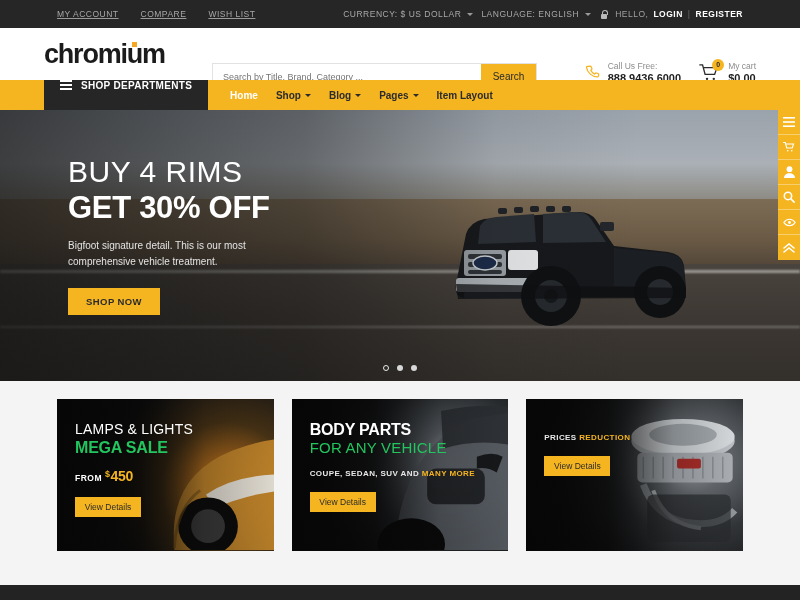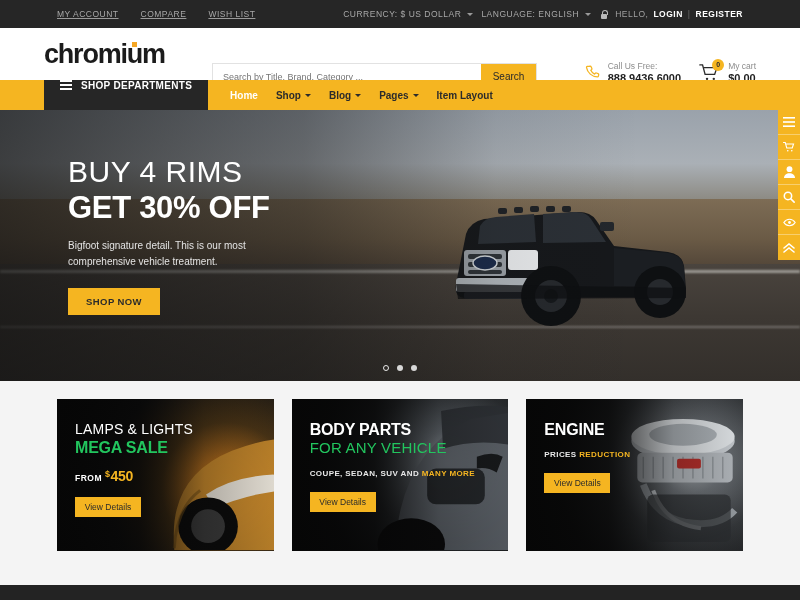--- a/index.html
+++ b/index.html
@@ -483,21 +483,20 @@
         <g stroke="#8f959a" stroke-width="1.4">
           <path d="M118 58v22M128 58v22M138 58v22M148 58v22M158 58v22M168 58v22M178 58v22M188 58v22M198 58v22"></path>
         </g>
         <rect x="152" y="60" width="24" height="10" rx="2" fill="#b8302c"></rect>
         <path d="M118 86 Q130 118 160 124 Q194 130 210 112" stroke="#9aa0a5" stroke-width="7" fill="none"></path>
         <path d="M128 92 Q140 126 176 130" stroke="#cfd4d8" stroke-width="4" fill="none"></path>
         <rect x="122" y="96" width="84" height="48" rx="6" fill="#2b2e31" opacity=".7"></rect>
       </svg>
       <div class="shade"></div>
       <div class="promo-inner">
-        <div class="p-l1 bold">ENGINE</div>
         <div class="p-sub">
           <span>PRICES </span><span class="hl">REDUCTION</span>
         </div>
         <button class="p-btn">View Details</button>
       </div>
     </div>
 
   </div>
 </div>
 

